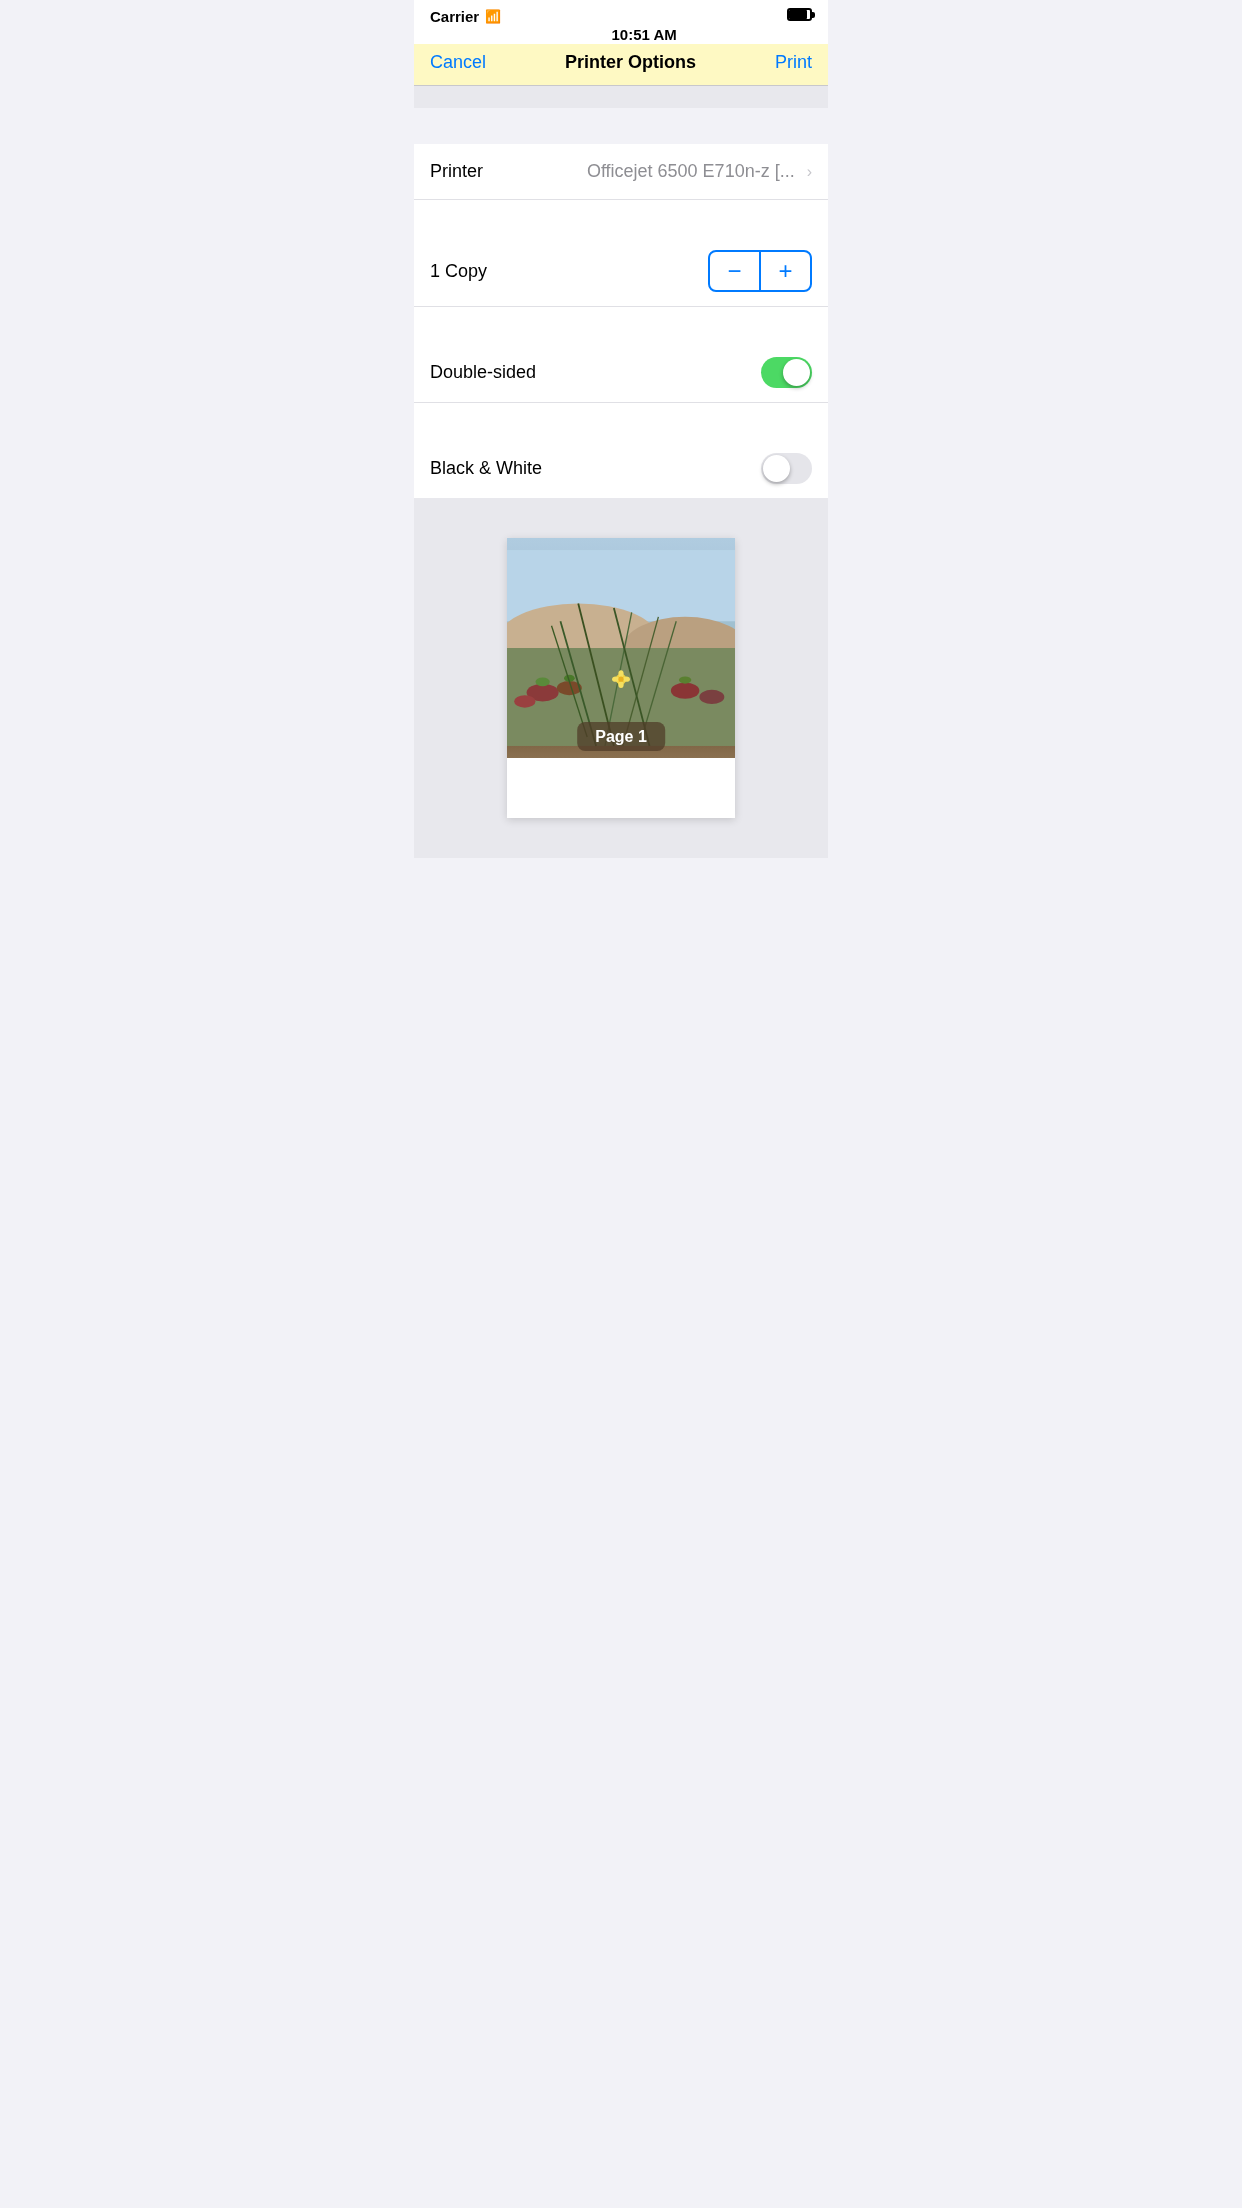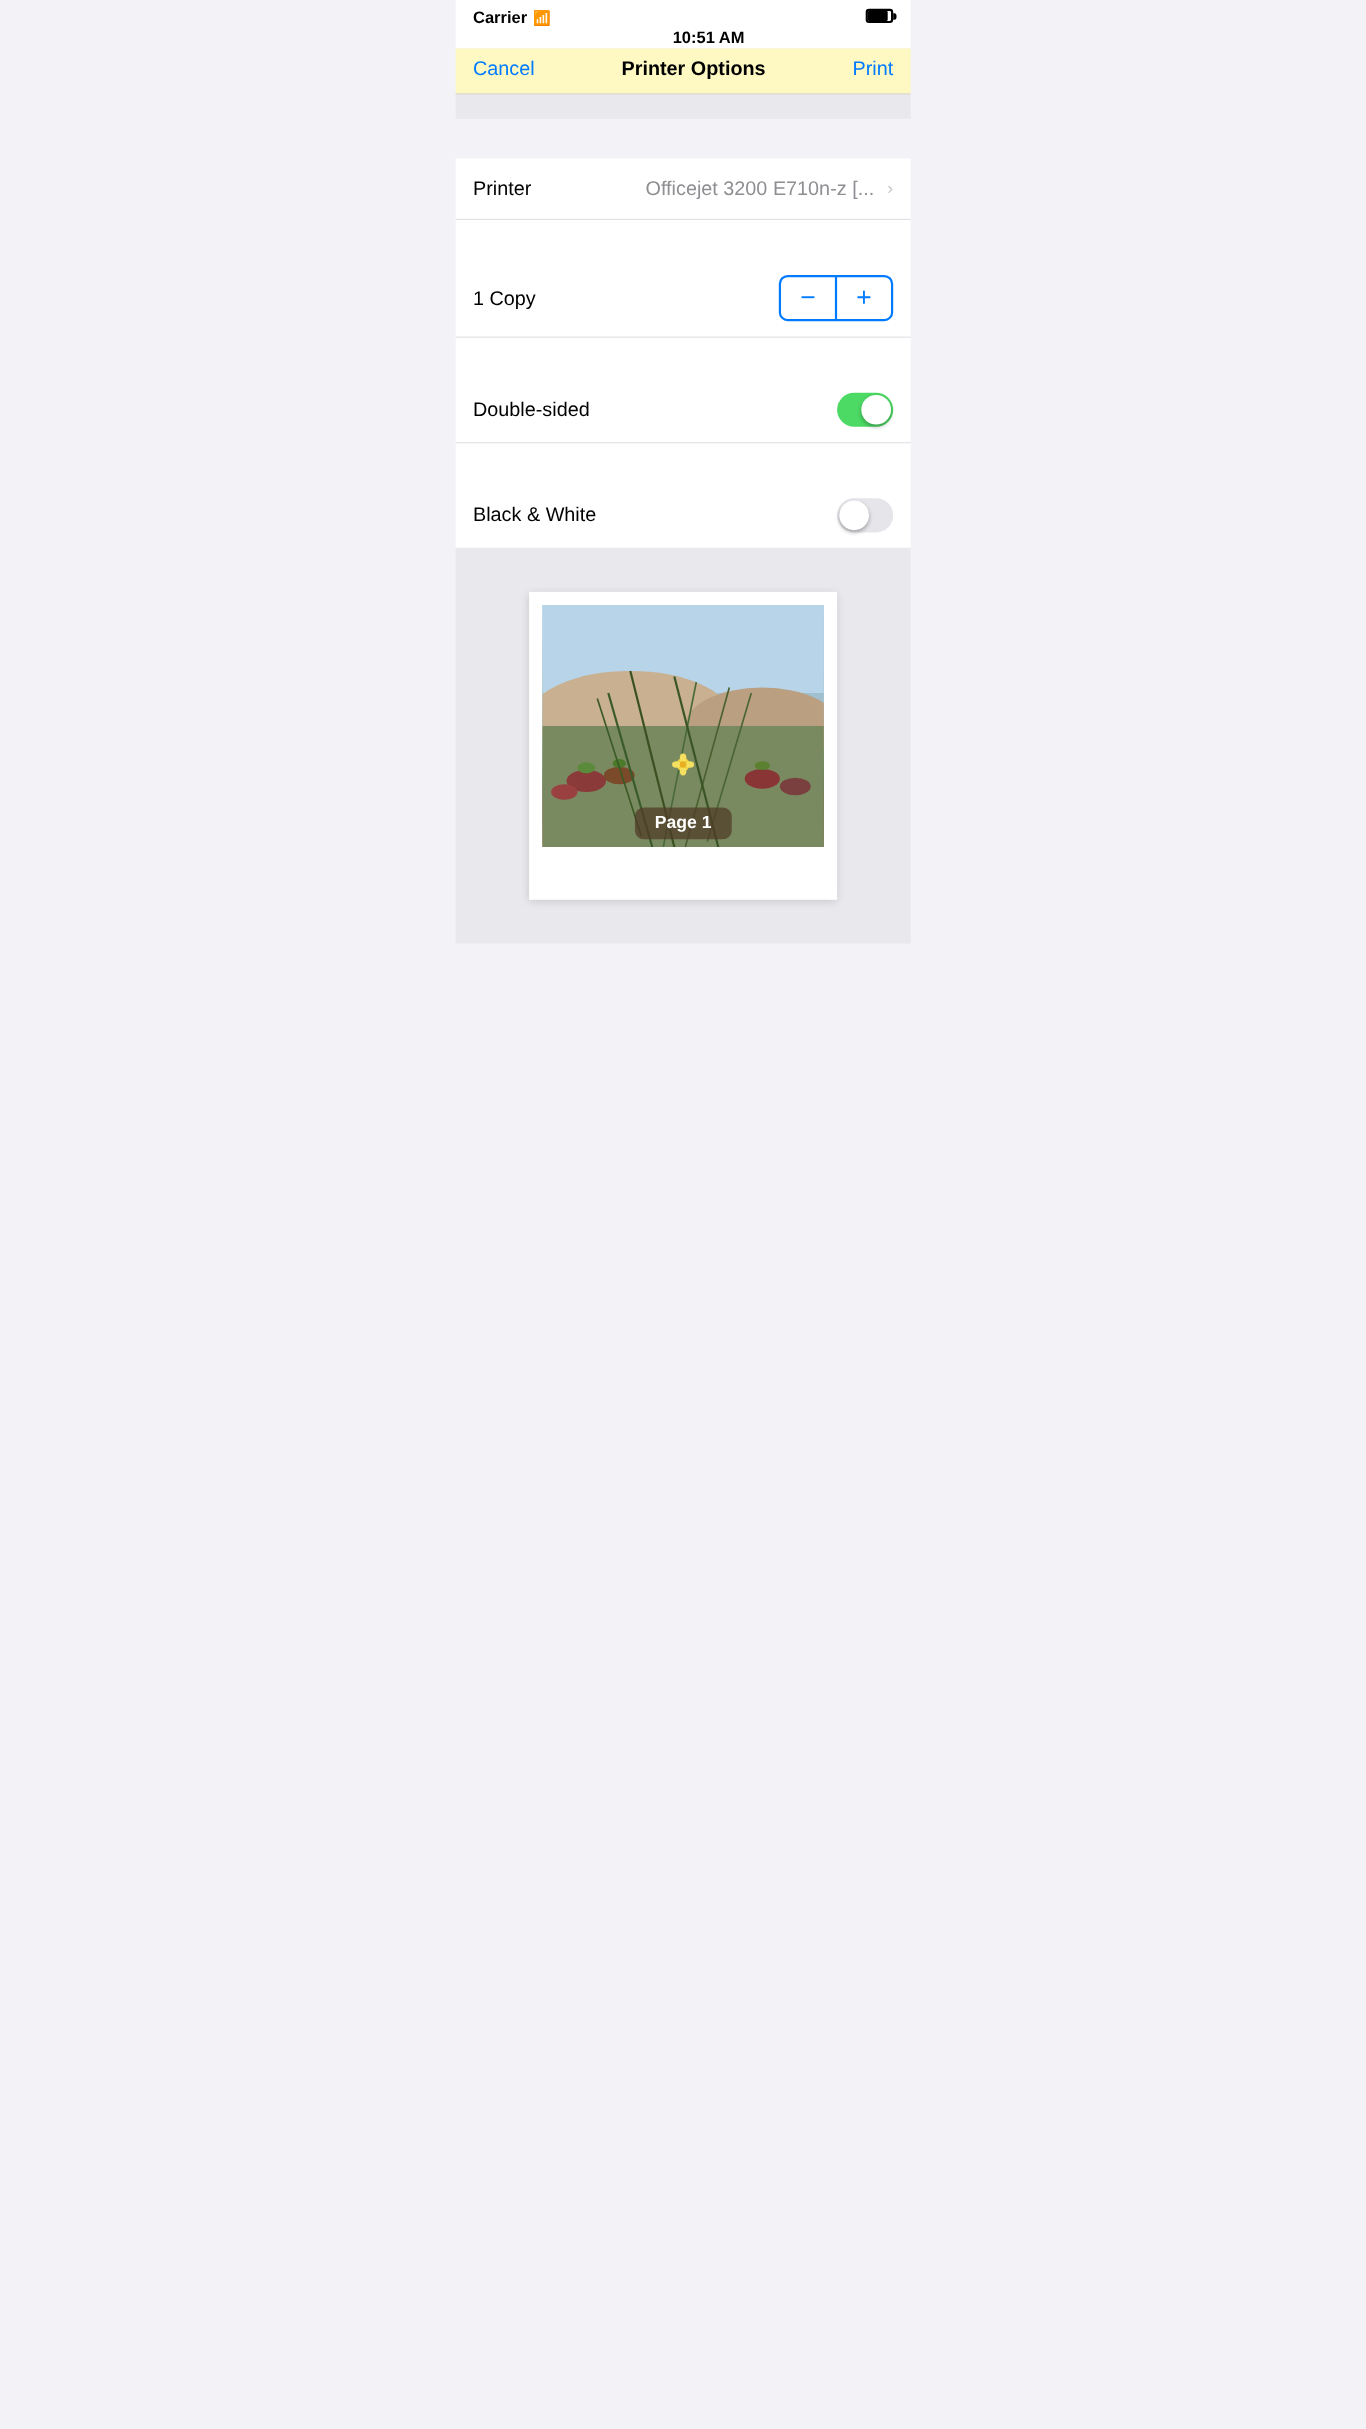--- a/index.html
+++ b/index.html
@@ -243,22 +243,21 @@
     .preview-area {
       background: #e8e8ed;
       padding: 40px 20px 40px;
       display: flex;
       justify-content: center;
       min-height: 360px;
     }
 
     .preview-card {
       background: #fff;
-      width: 280px;
-      padding: 12px;
+      width: 228px;
       box-shadow: 0 2px 8px rgba(0,0,0,0.15);
     }
 
     .preview-image {
       width: 100%;
       height: 220px;
       background: linear-gradient(
         180deg,
         #b0cce0 0%,
         #a8c4da 20%,
@@ -317,21 +316,21 @@
   <span class="nav-title">Printer Options</span>
   <button class="nav-print">Print</button>
 </div>
 
 <div class="section-gap"></div>
 
 <div class="settings-section">
 
   <div class="settings-row">
     <span class="row-label">Printer</span>
-    <span class="row-value">Officejet 3200 E710n-z [...</span>
+    <span class="row-value">Officejet 6500 E710n-z [...</span>
     <span class="chevron">›</span>
   </div>
 
   <div class="settings-row">
     <span class="row-label">1 Copy</span>
     <div class="stepper-container">
       <button class="stepper-btn minus">−</button>
       <button class="stepper-btn plus">+</button>
     </div>
   </div>

